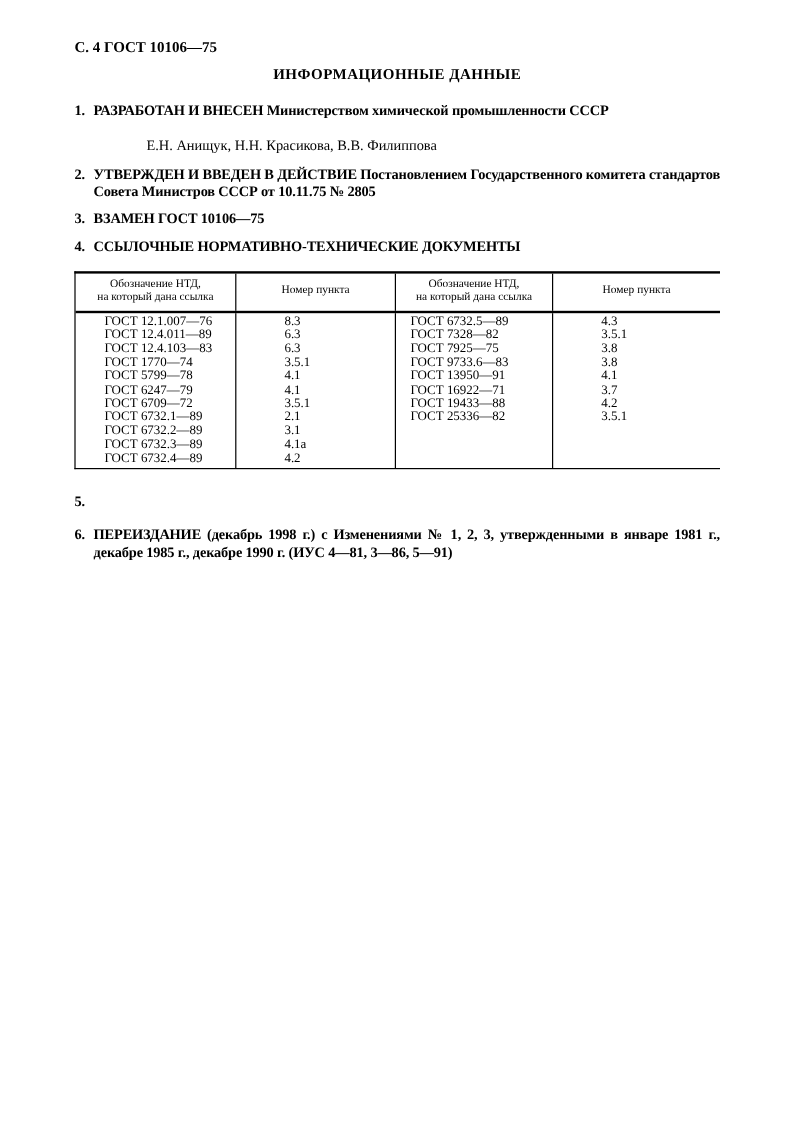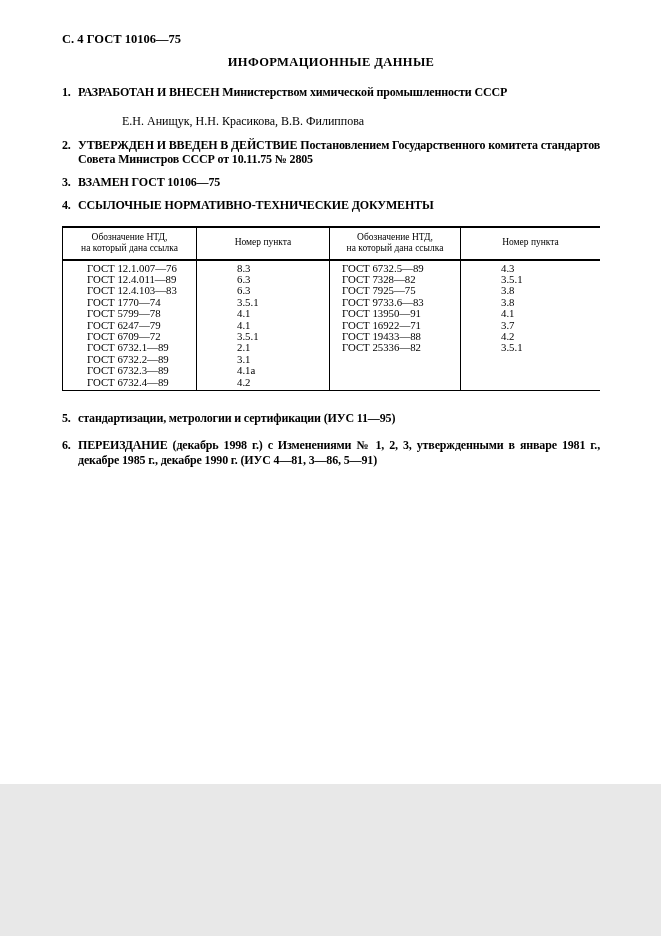--- a/index.html
+++ b/index.html
@@ -1,17 +1,17 @@
 <!DOCTYPE html>
 <html><head>
 <meta charset="utf-8">
 <style>
   html,body { margin:0; padding:0; background:#e8e8e8; }
   .page {
-    width:661px; height:784px; background:#ffffff; color:#000;
+    width:661px; height:936px; background:#ffffff; color:#000;
     font-family:"Liberation Serif", serif;
     box-sizing:border-box; padding:32px 61px 0 62px;
     position:relative; margin:0 auto; overflow:hidden;
   }
   .doc-header { font-weight:bold; font-size:12.5px; line-height:14px; margin-bottom:9px; white-space:nowrap; }
   .doc-title  { font-weight:bold; font-size:12.5px; line-height:14px; text-align:center; letter-spacing:.4px; margin-bottom:16px; white-space:nowrap; }
 
   .item { display:flex; font-weight:bold; font-size:12px; line-height:14.5px; letter-spacing:-.15px; }
   .item .num  { width:16px; flex:none; }
   .item .body { flex:1; min-width:0; }
@@ -147,21 +147,20 @@
           <div class="cell-line">3.7</div>
           <div class="cell-line">4.2</div>
           <div class="cell-line">3.5.1</div>
         </div>
     </div>
   </div>
 
   <div class="item mb13">
     <span class="num">5.</span>
     <div class="body">
-      <div class="tline">стандартизации, метрологии и сертификации (ИУС 11—95)</div>
     </div>
   </div>
 
   <div class="item">
     <span class="num">6.</span>
     <div class="body">
       <div class="tline jline">ПЕРЕИЗДАНИЕ (декабрь 1998 г.) с Изменениями № 1, 2, 3, утвержденными в январе 1981 г.,</div>
       <div class="tline">декабре 1985 г., декабре 1990 г. (ИУС 4—81, 3—86, 5—91)</div>
     </div>
   </div>

